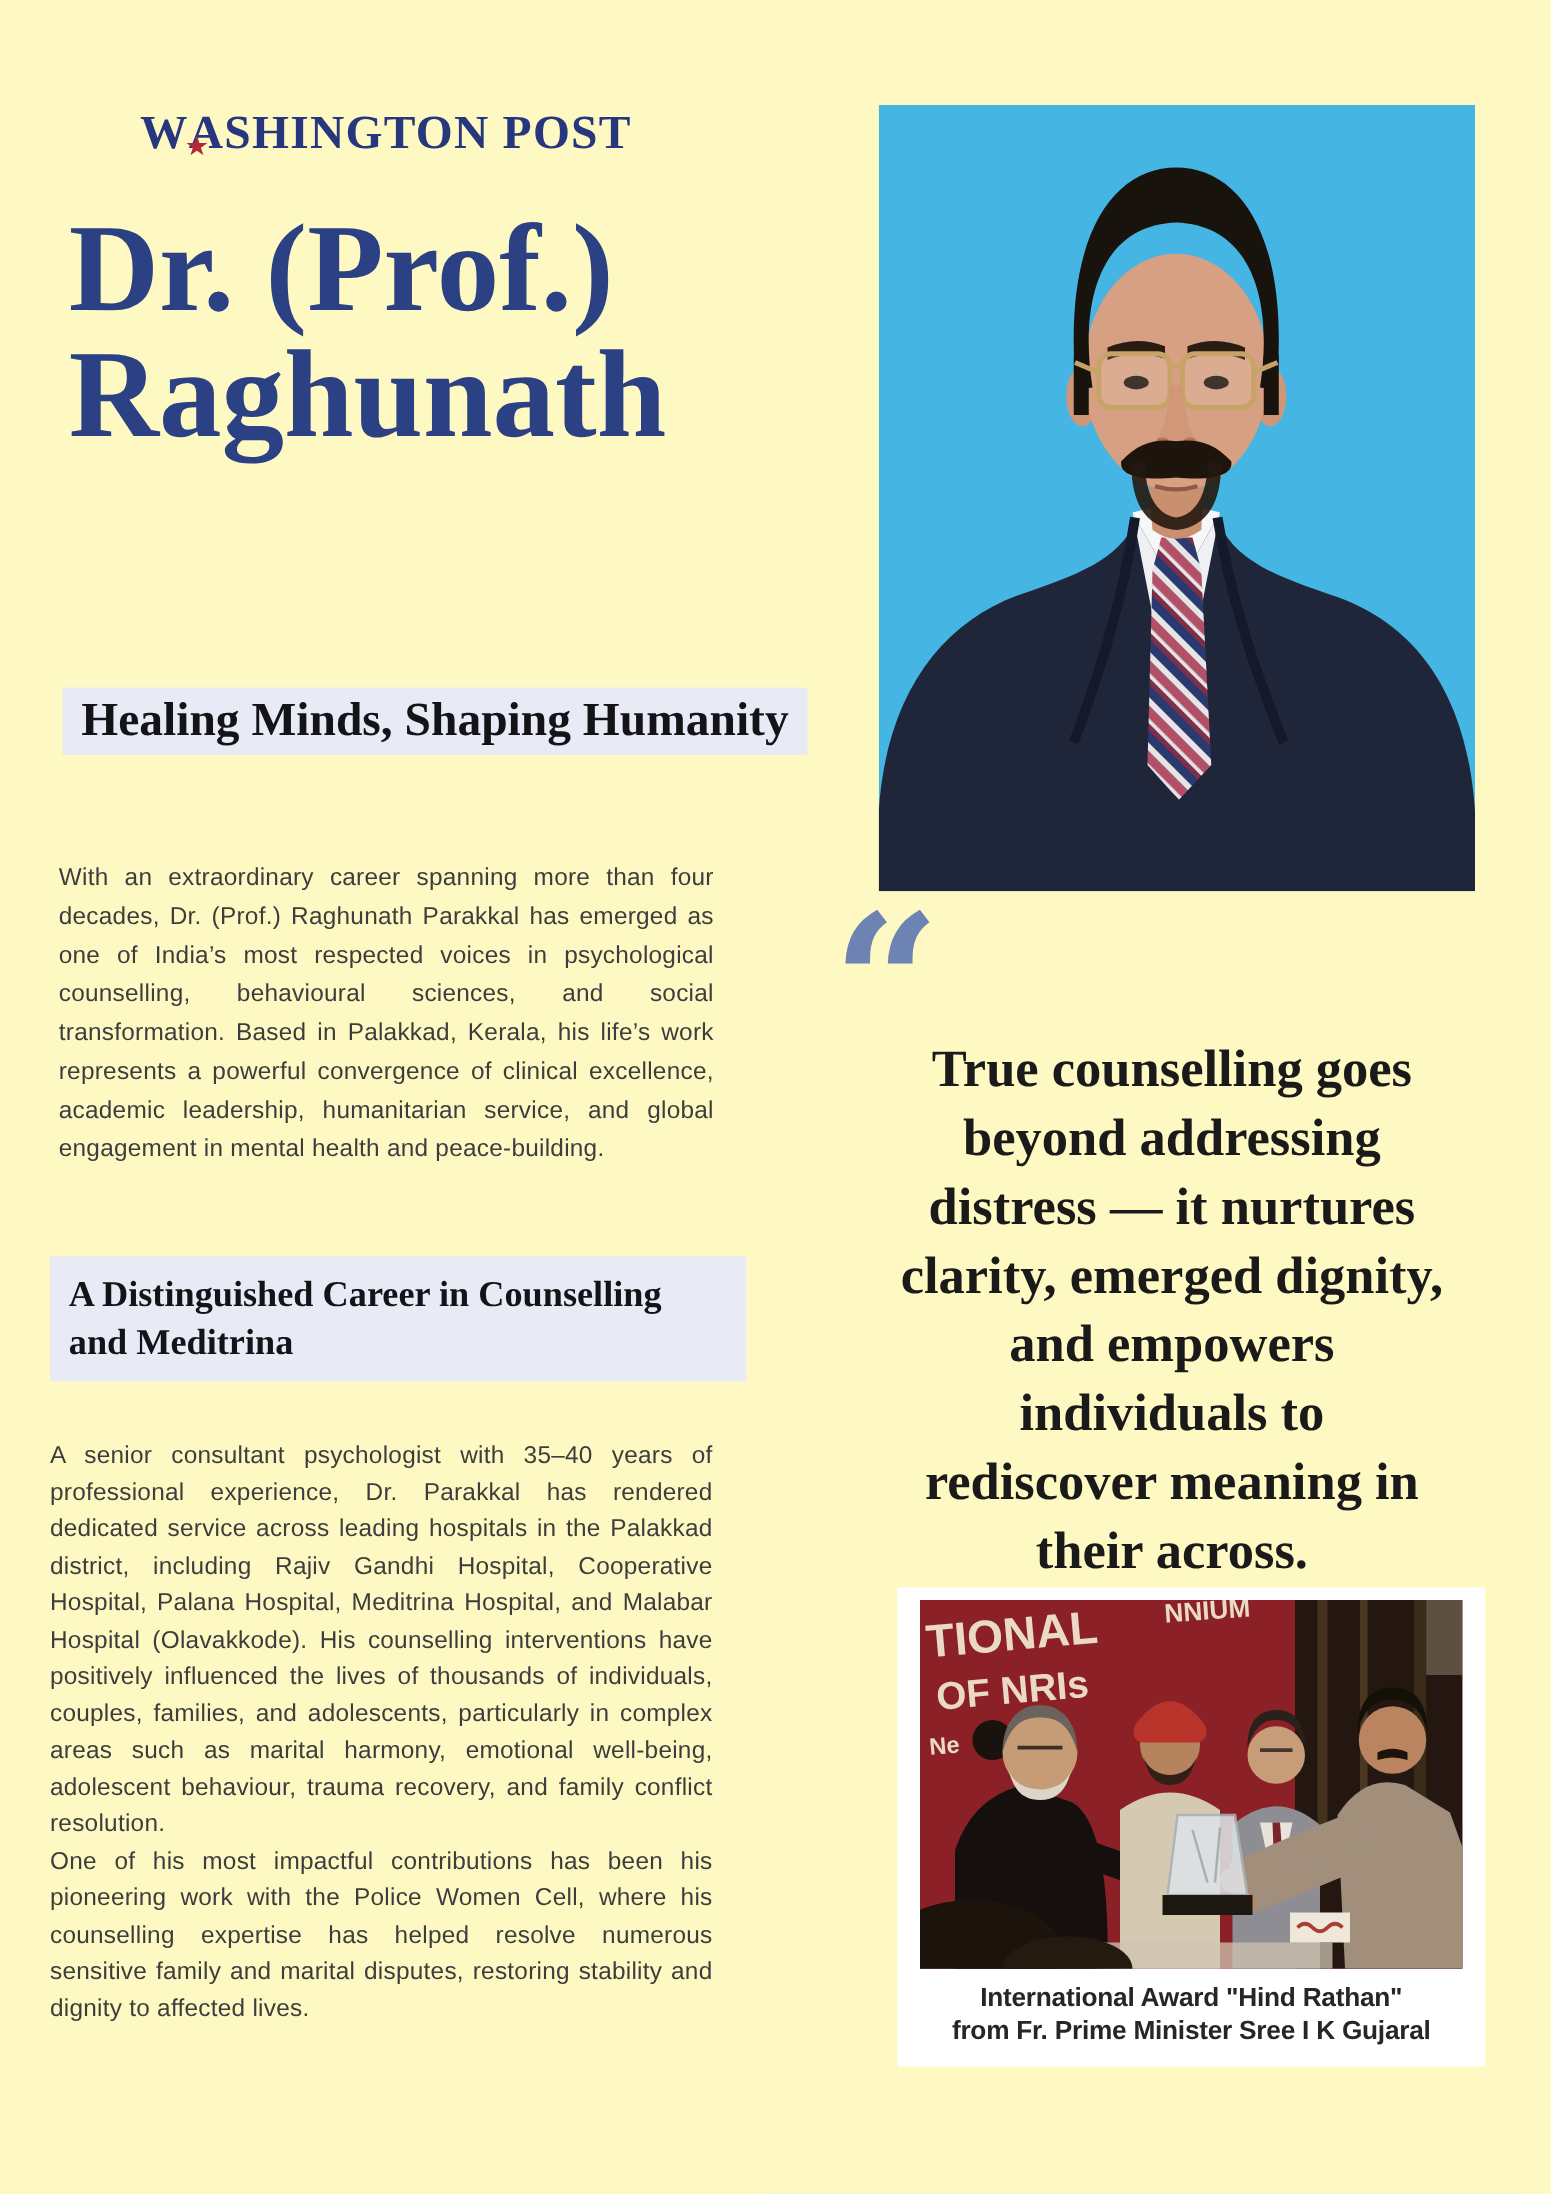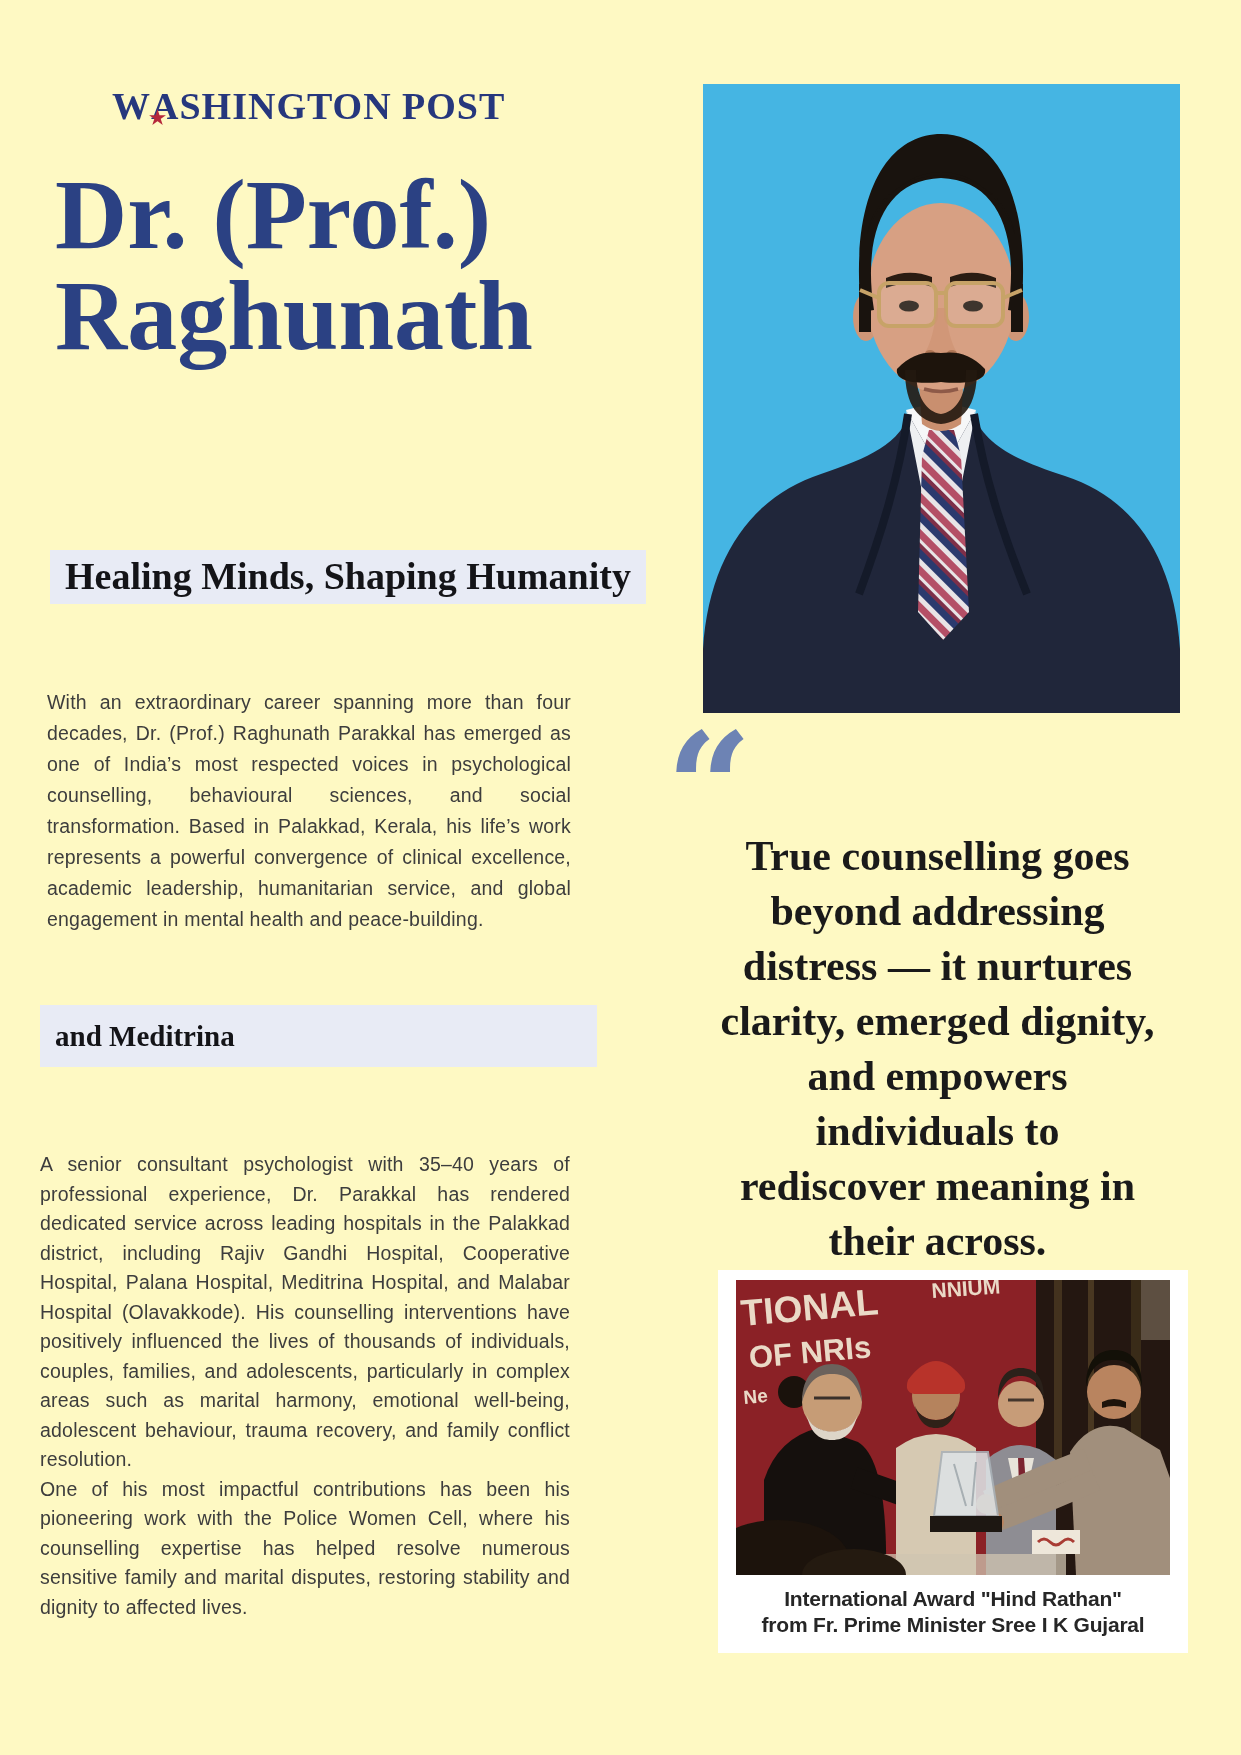--- a/index.html
+++ b/index.html
@@ -86,20 +86,21 @@
     <span>Raghunath</span>
   </h1>
 
   <div class="h-block h1">
     <span>Healing Minds, Shaping Humanity</span>
   </div>
 
   <p class="body-text p1">With an extraordinary career spanning more than four decades, Dr. (Prof.) Raghunath Parakkal has emerged as one of India’s most respected voices in psychological counselling, behavioural sciences, and social transformation. Based in Palakkad, Kerala, his life’s work represents a powerful convergence of clinical excellence, academic leadership, humanitarian service, and global engagement in mental health and peace-building.</p>
 
   <div class="h-block h2">
+    <span class="hl">A Distinguished Career in Counselling</span>
     <span class="hl">and Meditrina</span>
   </div>
 
   <div class="body-text p2">
     <p>A senior consultant psychologist with 35–40 years of professional experience, Dr. Parakkal has rendered dedicated service across leading hospitals in the Palakkad district, including Rajiv Gandhi Hospital, Cooperative Hospital, Palana Hospital, Meditrina Hospital, and Malabar Hospital (Olavakkode). His counselling interventions have positively influenced the lives of thousands of individuals, couples, families, and adolescents, particularly in complex areas such as marital harmony, emotional well-being, adolescent behaviour, trauma recovery, and family conflict resolution.</p>
     <p>One of his most impactful contributions has been his pioneering work with the Police Women Cell, where his counselling expertise has helped resolve numerous sensitive family and marital disputes, restoring stability and dignity to affected lives.</p>
   </div>
 
   <div class="portrait">
     <svg viewBox="0 0 477 629" xmlns="http://www.w3.org/2000/svg">

